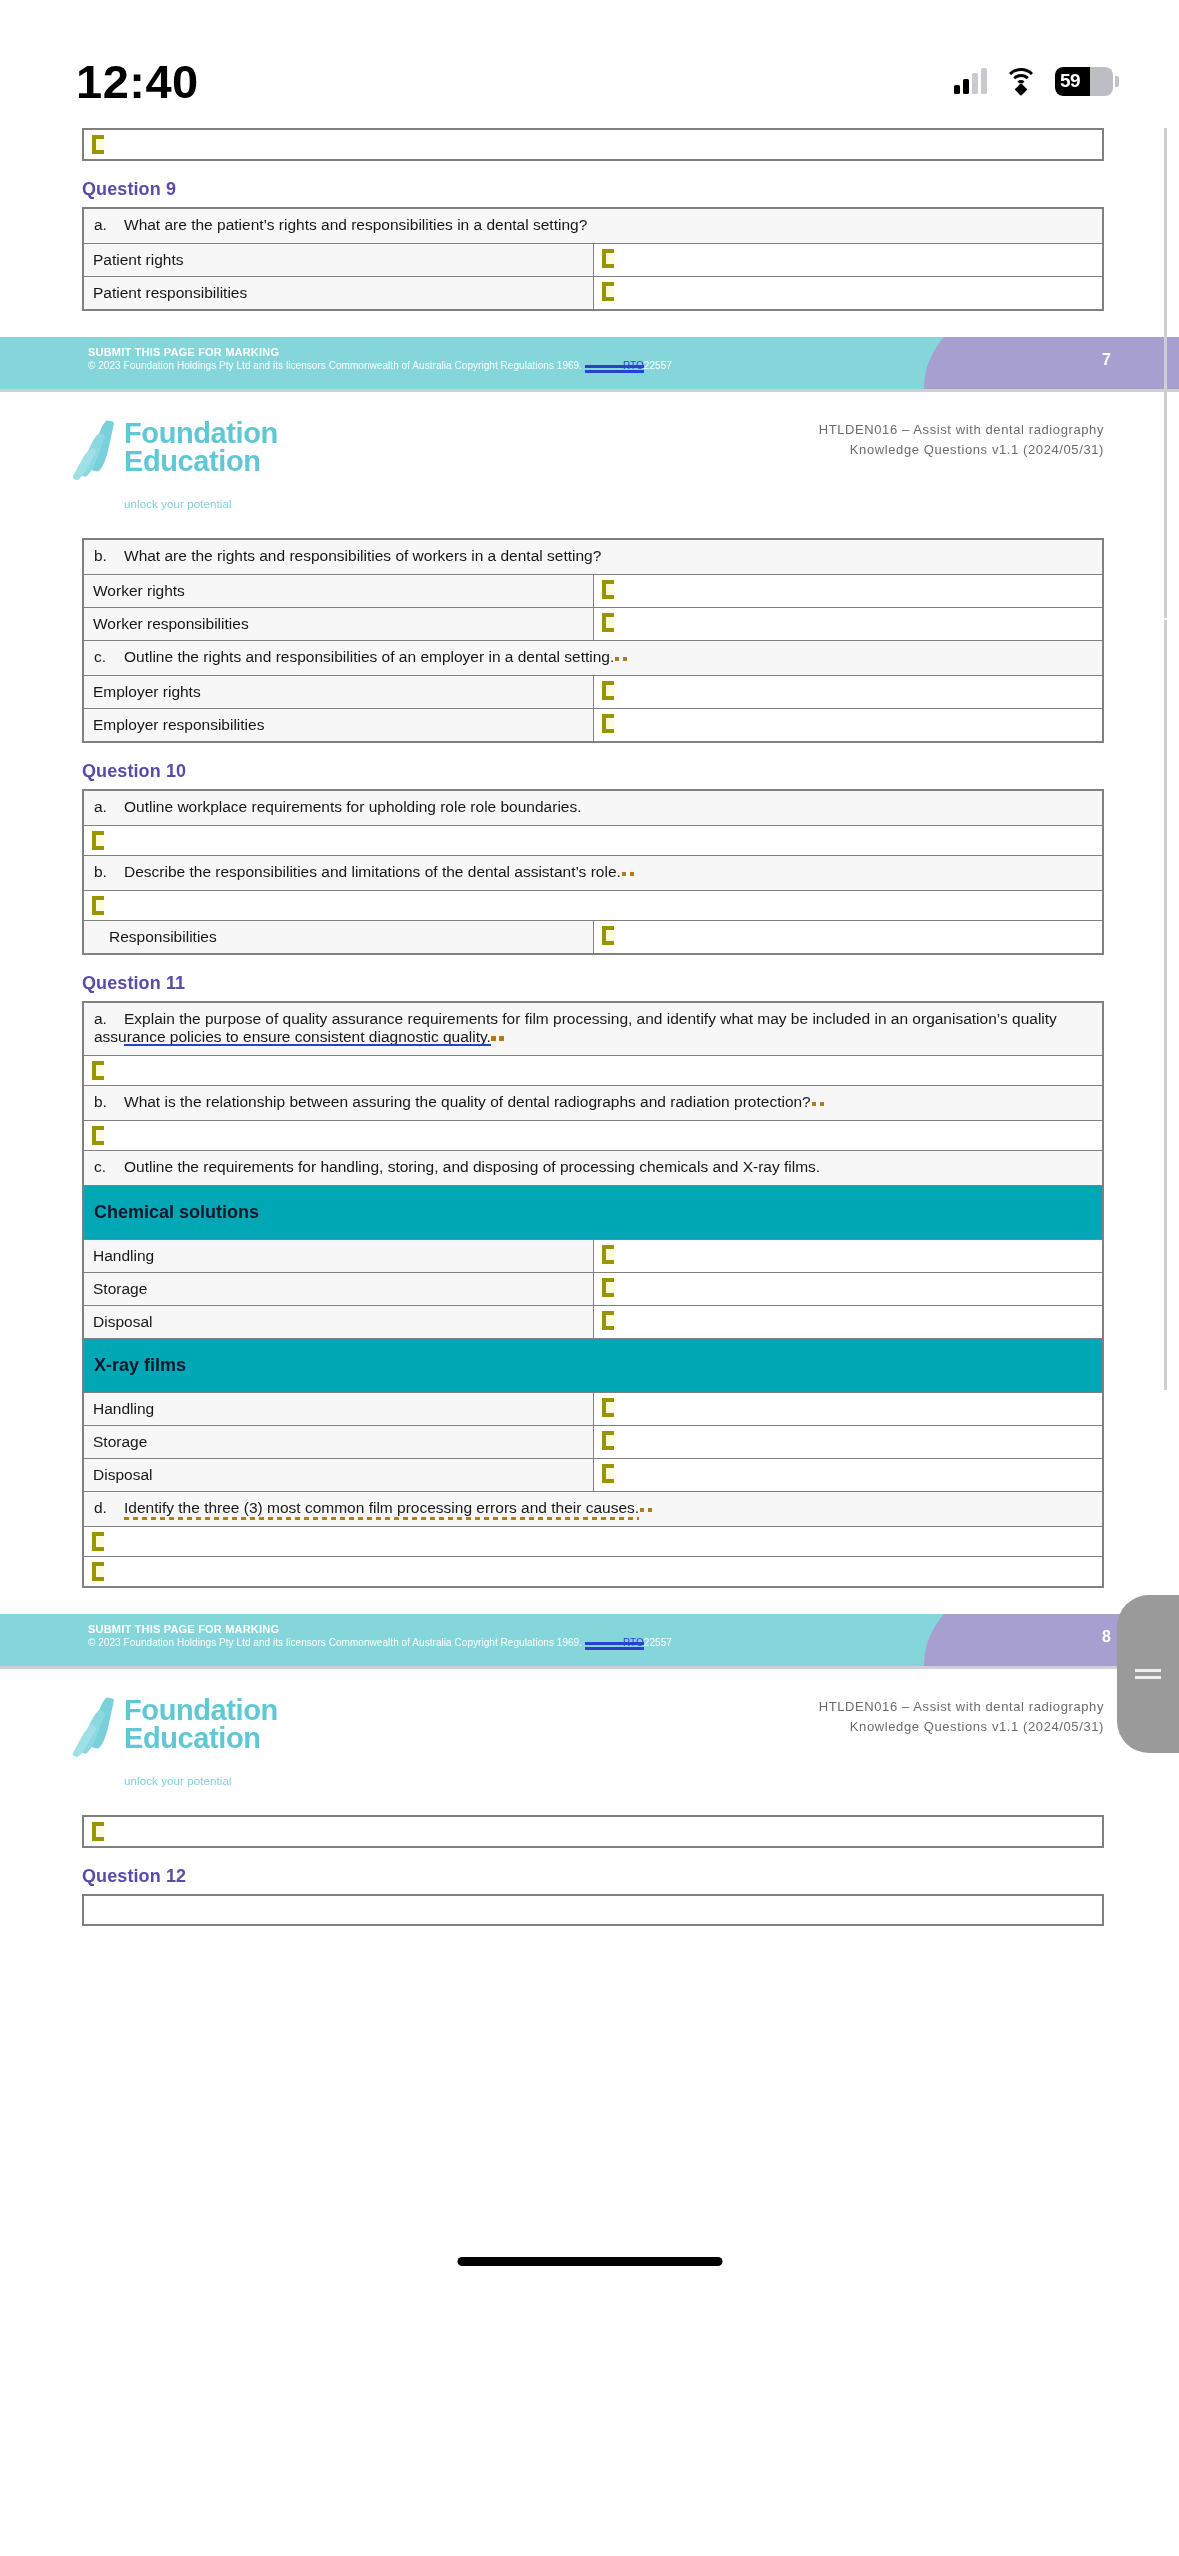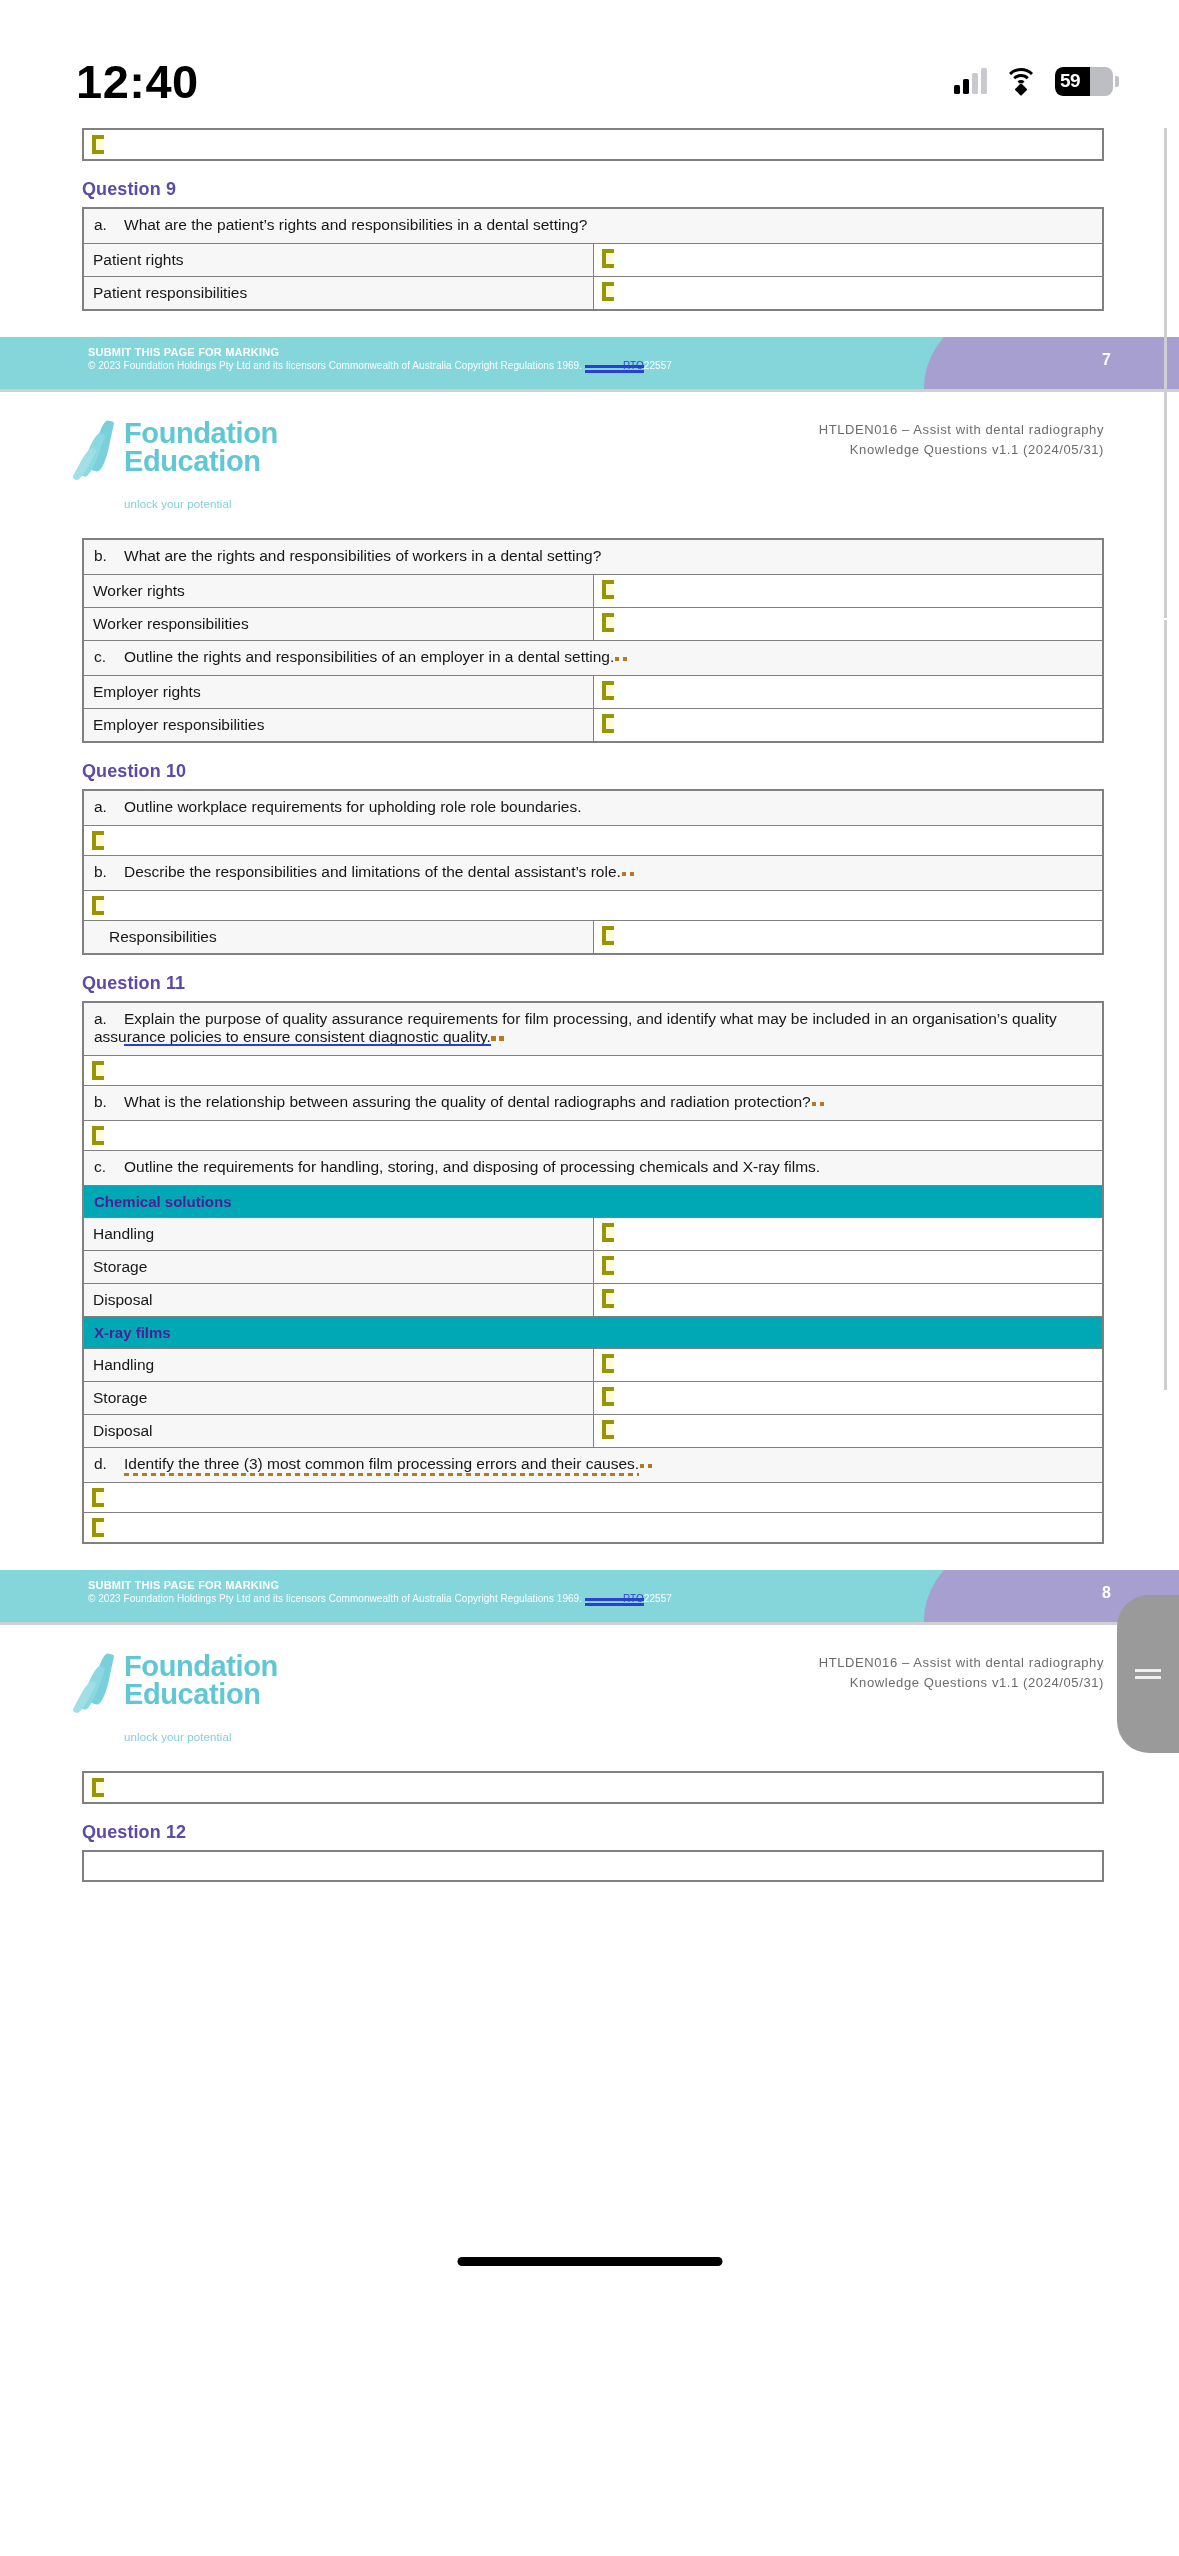--- a/index.html
+++ b/index.html
@@ -47,22 +47,22 @@
 
   
   table.q { width:100%; border-collapse:collapse; table-layout:fixed; background:#fff;
             border:2px solid #808080; }
   table.q td { border:1px solid #808080; vertical-align:top; }
   .qtext { background:#f7f7f7; padding:7px 10px 8px 10px; font-size:15.5px; color:#17171a; line-height:1.22; }
   .qtext .lbl { display:inline-block; width:30px; }
   .lcell { background:#f7f7f7; padding:7px 9px; font-size:15.5px; color:#17171a; width:175px; }
   .acell { background:#fff; padding:5px 8px; height:25px; }
   .full-answer { background:#fff; padding:5px 8px; height:30px; }
-  .teal-head { background:#00a7b5; color:#4c1d95; font-weight:700; font-size:15px;
-               padding:7px 10px; border:1px solid #00a7b5; }
+  .teal-head { background:#00a7b5; color:#0f172a; font-weight:700; font-size:18px;
+               padding:16px 10px; border:1px solid #00a7b5; }
 
   
   .ph { display:inline-block; width:12px; height:19px; position:relative; vertical-align:-4px; }
   .ph::before { content:""; position:absolute; left:0; top:0; width:12px; height:19px;
                 background:#9a9400; }
   .ph::after { content:""; position:absolute; left:4px; top:4px; width:8px; height:11px;
                background:#fdfbdc; }
 
   
   .qhead { color:#5b4aa8; font-weight:700; font-size:18px; margin:18px 0 7px 0; letter-spacing:0.1px; }

